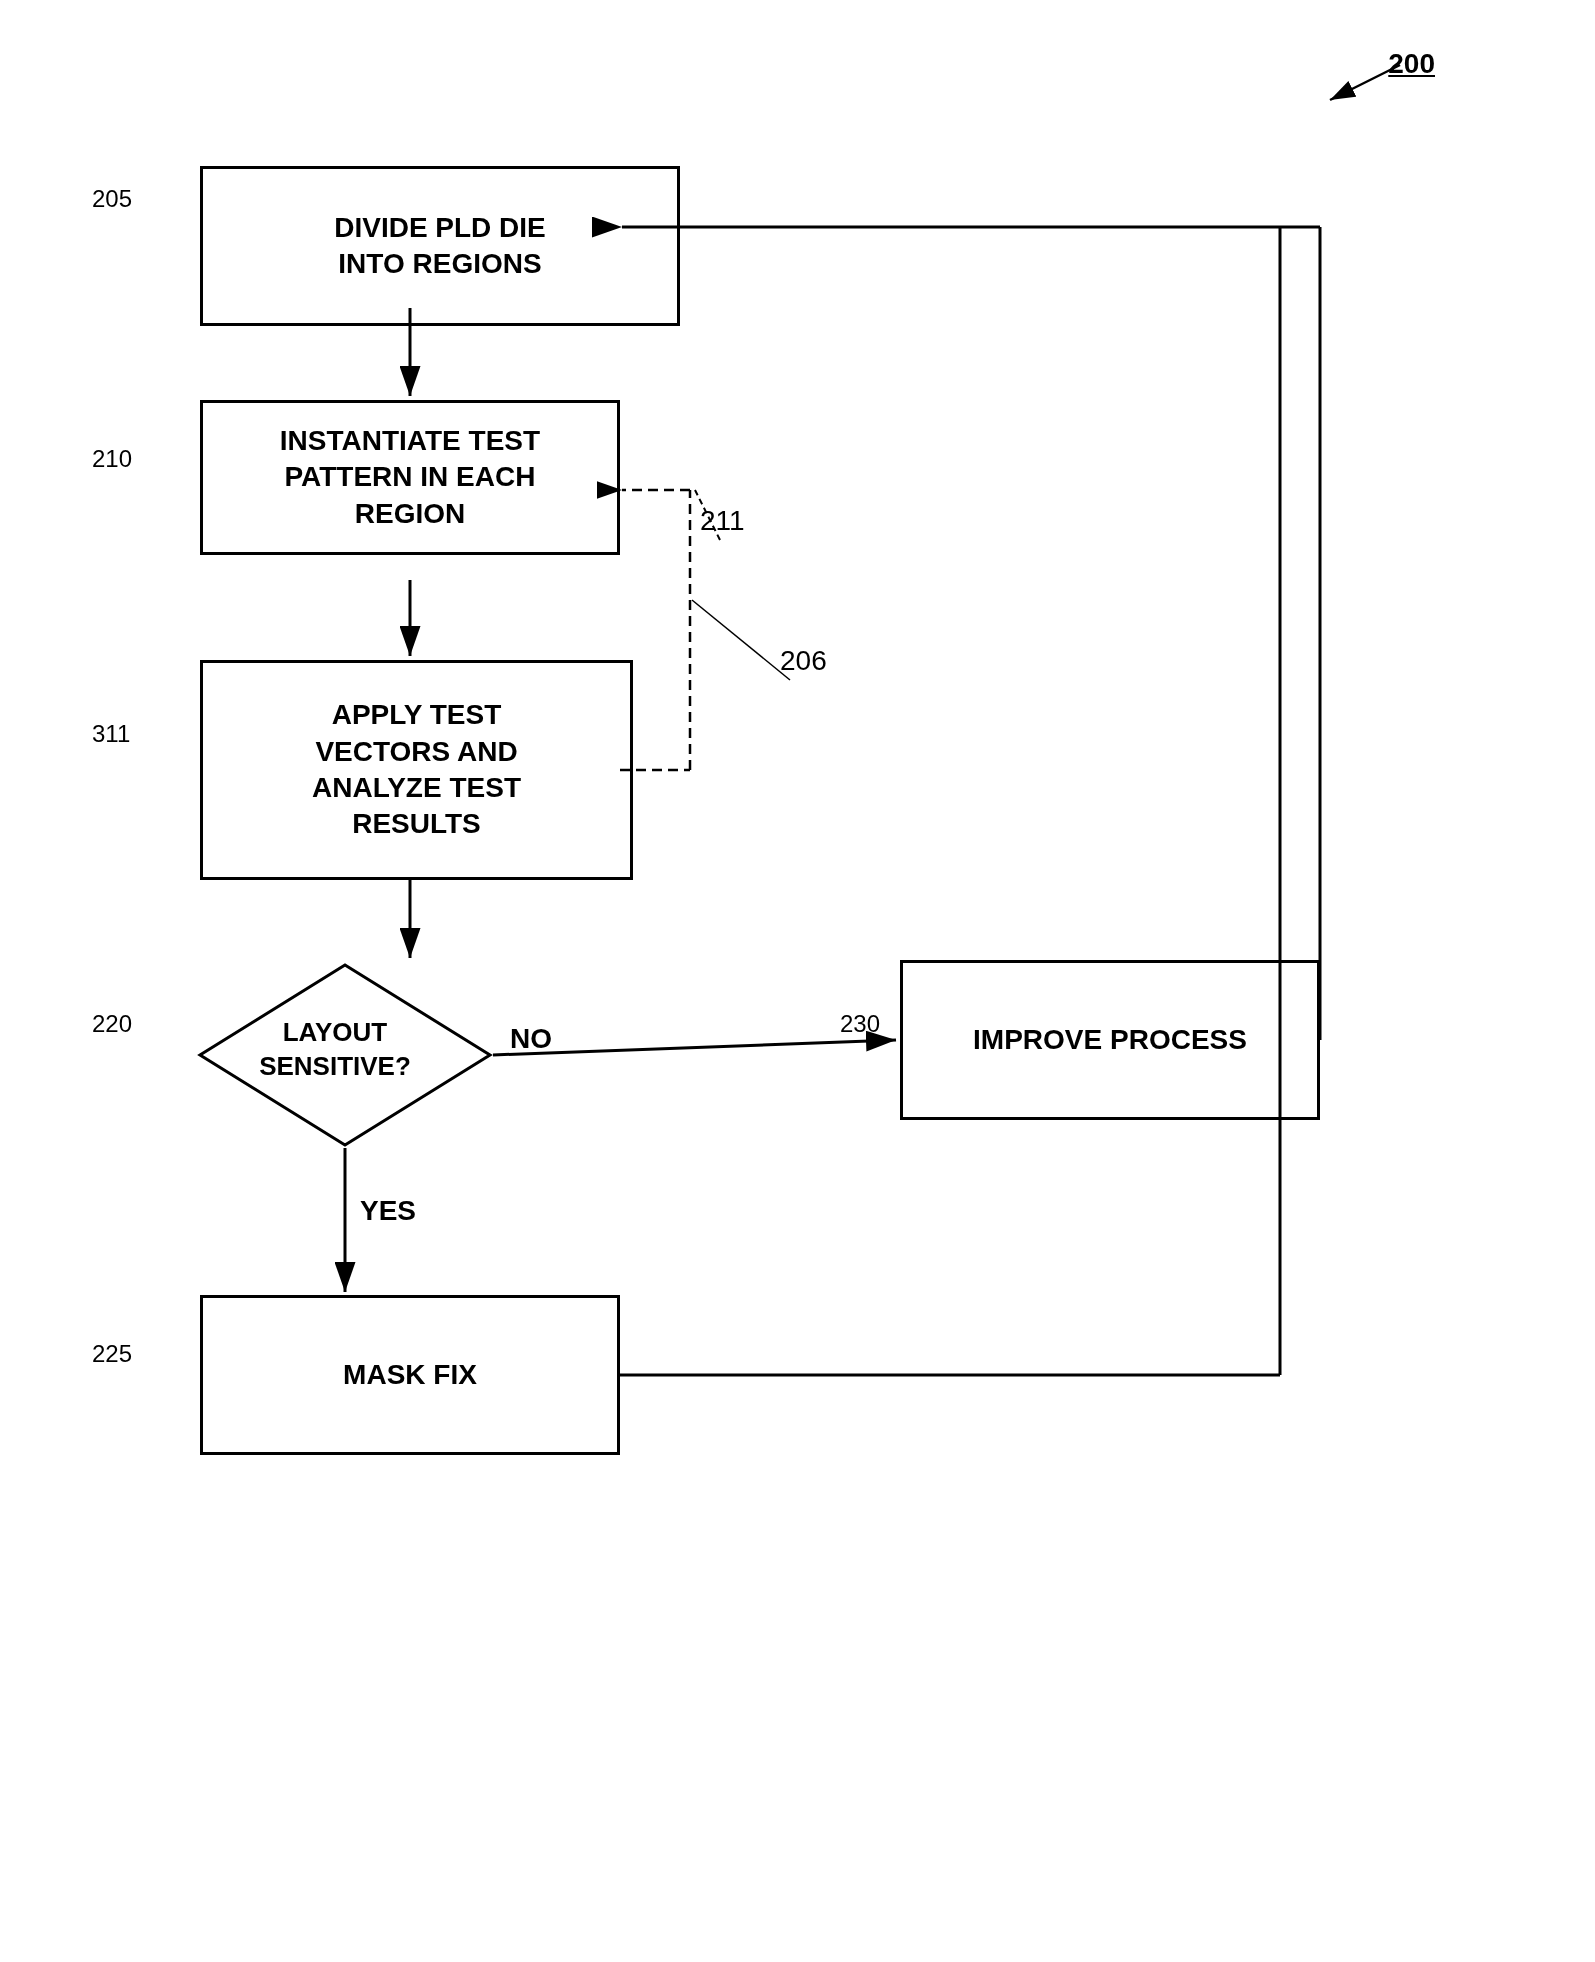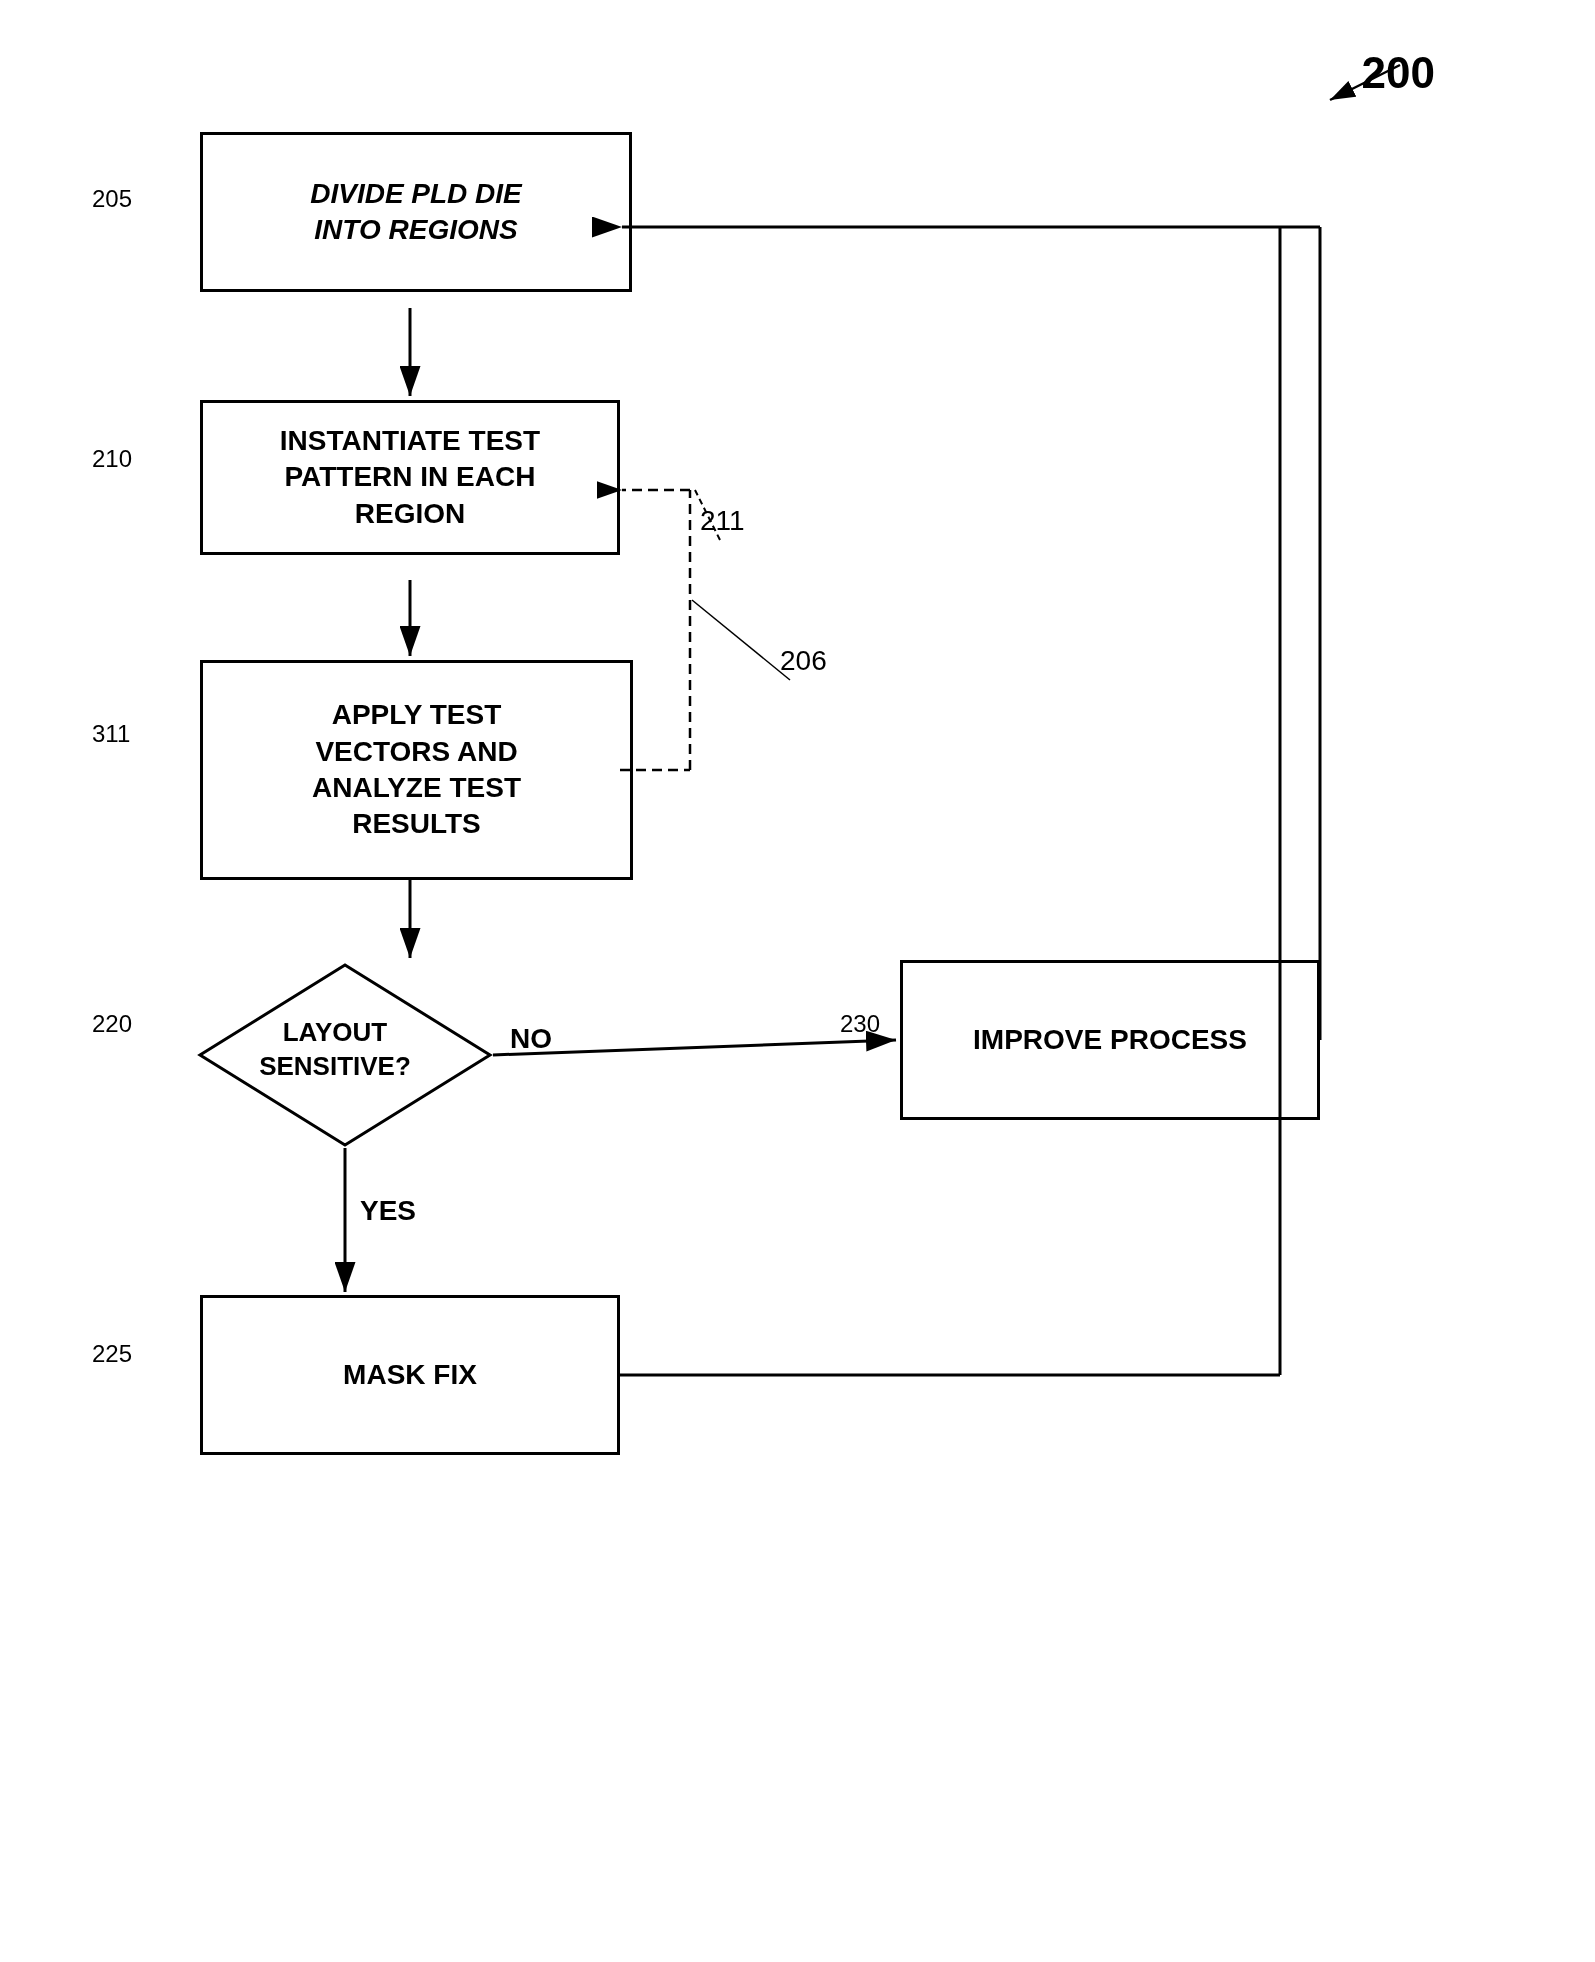--- a/index.html
+++ b/index.html
@@ -17,22 +17,23 @@
       width: 1595px;
       height: 1962px;
       background: #fff;
     }
 
     
     .fig-label {
       position: absolute;
       top: 48px;
       right: 160px;
-      font-size: 44px;
+      font-size: 28px;
       font-weight: bold;
+      text-decoration: underline;
     }
 
     
     .step-num {
       position: absolute;
       font-size: 24px;
       font-weight: normal;
     }
 
     
@@ -94,21 +95,21 @@
     <line x1="100" y1="10" x2="30" y2="45" stroke="#000" stroke-width="2.5" marker-end="url(#arr)"></line>
     <defs>
       <marker id="arr" markerWidth="10" markerHeight="7" refX="10" refY="3.5" orient="auto">
         <polygon points="0 0, 10 3.5, 0 7" fill="#000"></polygon>
       </marker>
     </defs>
   </svg>
 
   <div class="step-num" style="top:185px; left:92px;">205</div>
 
-  <div class="flowbox" style="top:132px; left:200px; width:432px; height:160px;font-style:italic;">
+  <div class="flowbox" style="top:166px; left:200px; width:480px; height:160px;">
     <span>DIVIDE PLD DIE<br>INTO REGIONS</span>
   </div>
 
   <div class="step-num" style="top:445px; left:92px;">210</div>
 
   <div class="flowbox" style="top:400px; left:200px; width:420px; height:155px;">
     <span>INSTANTIATE TEST<br>PATTERN IN EACH<br>REGION</span>
   </div>
 
   <div class="step-num" style="top:720px; left:92px;">311</div>

